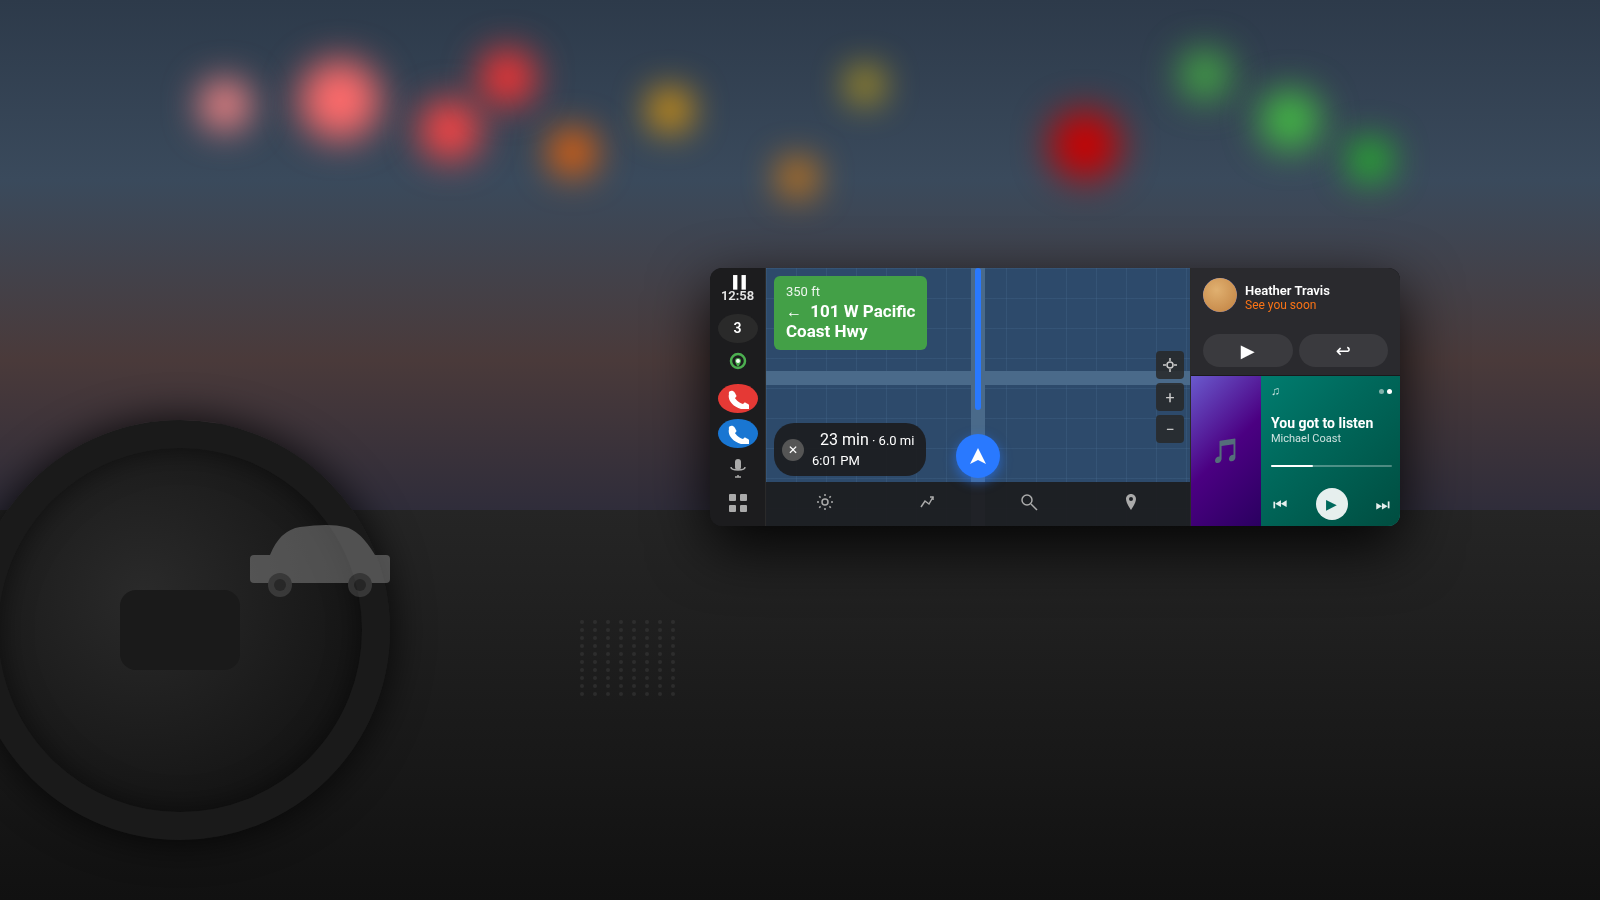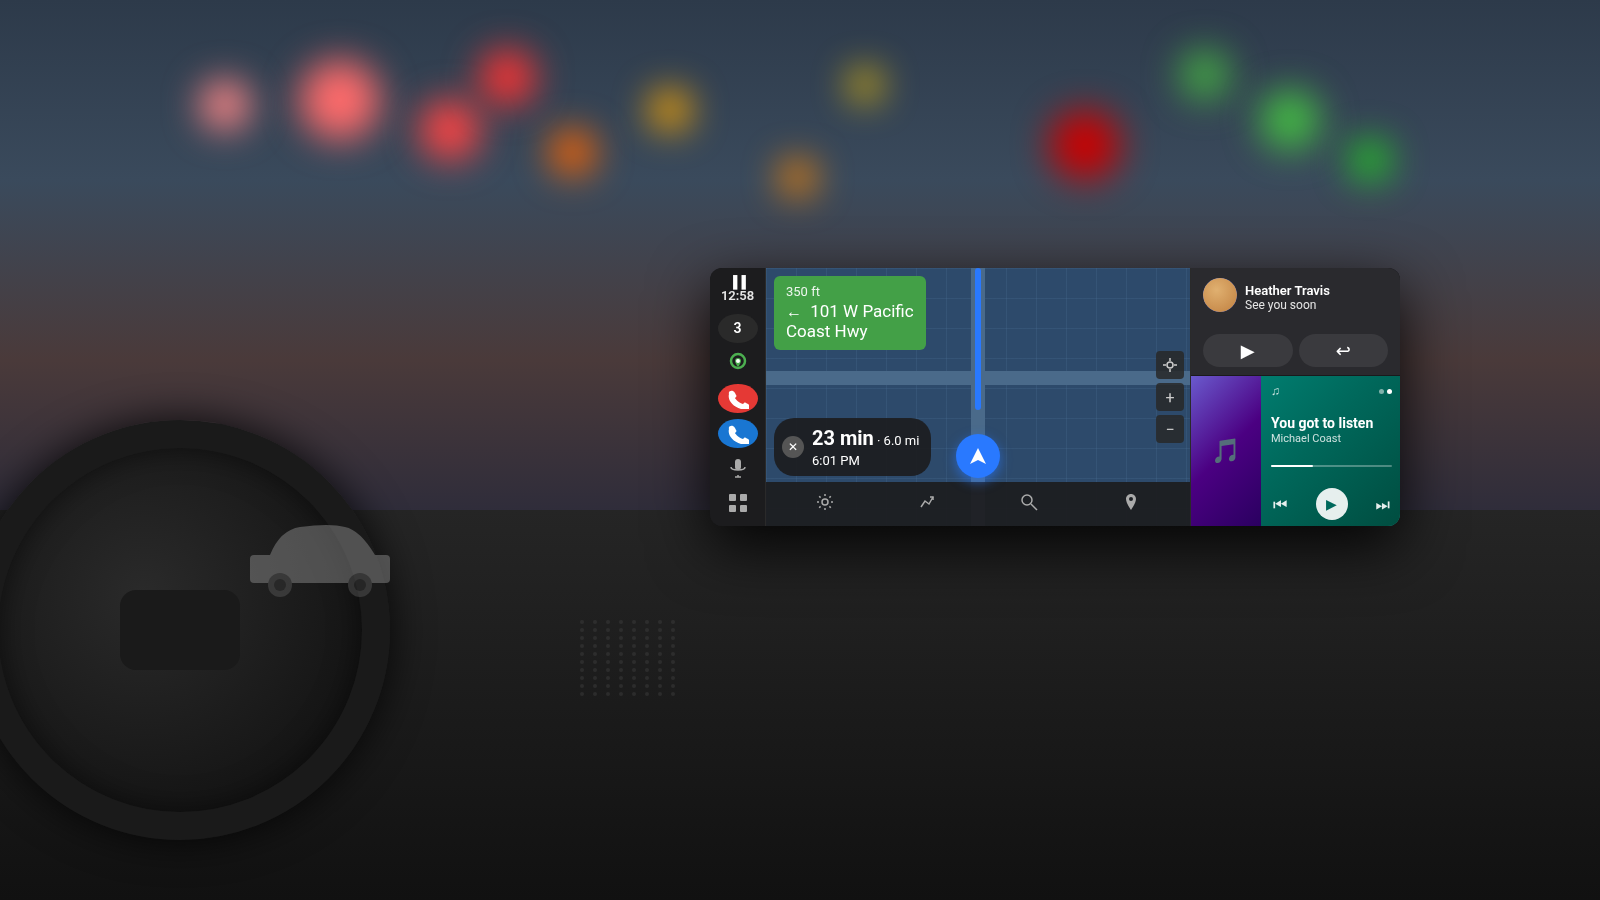--- a/index.html
+++ b/index.html
@@ -300,21 +300,21 @@
     }
 
     .nav-turn-icon {
       display: inline-block;
       margin-right: 4px;
       font-size: 16px;
     }
 
     .nav-street {
       font-size: 17px;
-      font-weight: 400;
+      font-weight: 700;
       line-height: 1.2;
     }
 
     
     .trip-info {
       position: absolute;
       bottom: 50px;
       left: 8px;
       background: rgba(28,28,30,0.9);
       border-radius: 20px;
@@ -337,22 +337,23 @@
       cursor: pointer;
     }
 
     .trip-text {
       color: #fff;
       font-size: 13px;
       line-height: 1.4;
     }
 
     .trip-time {
-      font-weight: 700;
-      font-size: 20px;
+      font-weight: 400;
+      font-size: 16px;
+      margin-left: 8px;
     }
 
     
     .right-panel {
       width: 210px;
       background: #1c1c1e;
       display: flex;
       flex-direction: column;
       border-left: 1px solid #2a2a2a;
     }
@@ -399,21 +400,21 @@
     }
 
     .message-sender {
       font-size: 13px;
       font-weight: 600;
       color: #fff;
     }
 
     .message-text {
       font-size: 12px;
-      color: #e5e5e5;
+      color: #f97316;
     }
 
     .message-actions {
       display: flex;
       gap: 6px;
       justify-content: center;
     }
 
     .msg-btn {
       background: #3a3a3e;

